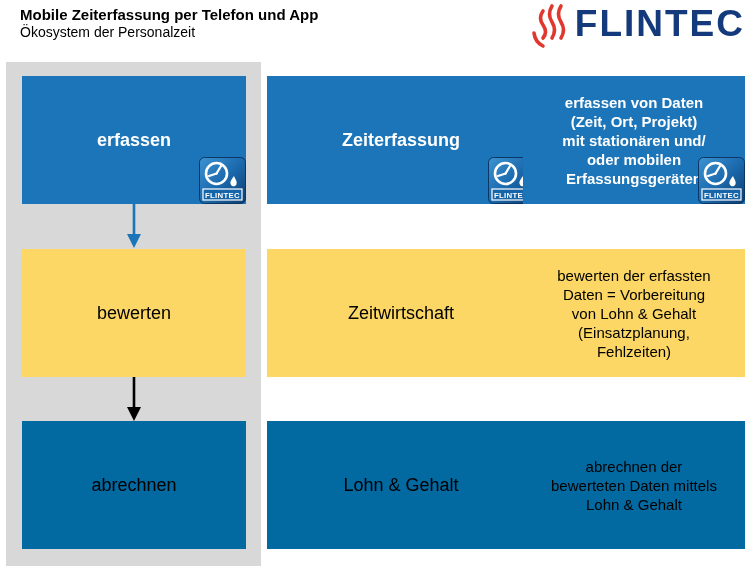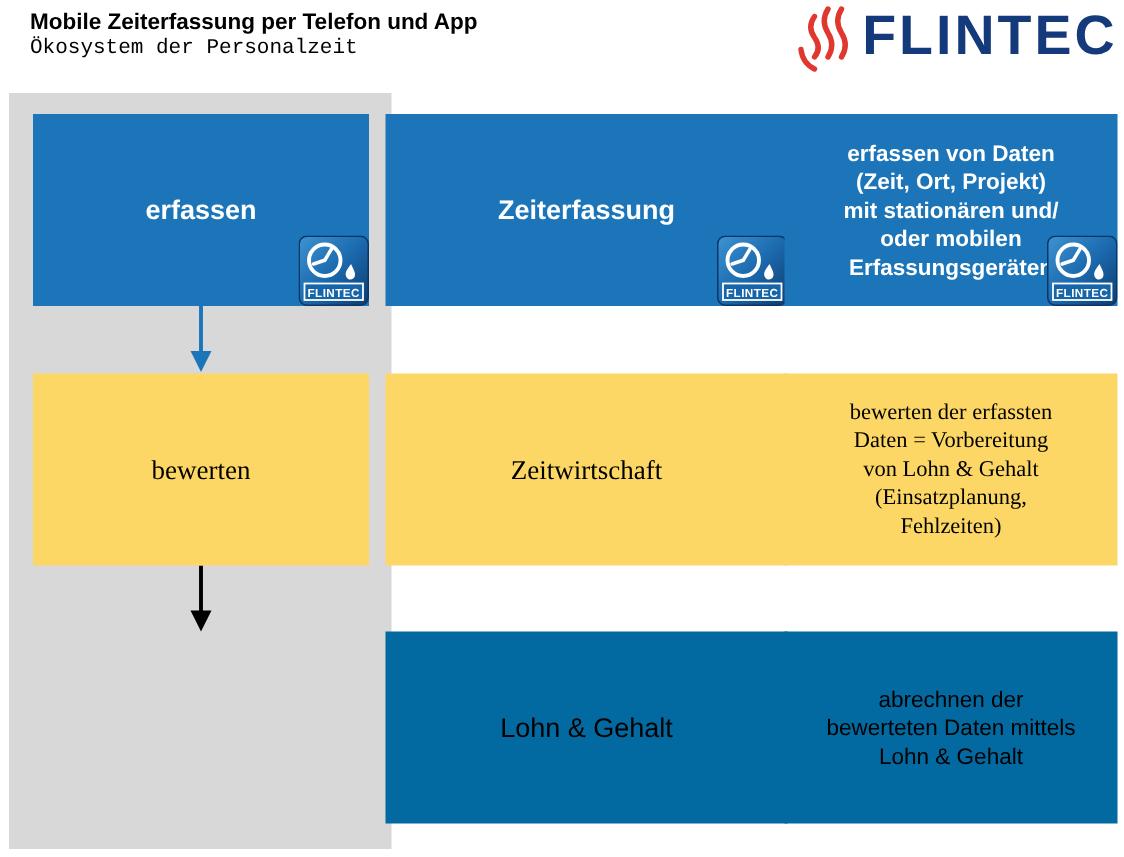--- a/index.html
+++ b/index.html
@@ -3,41 +3,41 @@
 <meta charset="utf-8">
 <style>
   html,body{margin:0;padding:0;background:#fff;}
   .stage{
     position:relative;width:749px;height:571px;background:#ffffff;
     font-family:"Liberation Sans", sans-serif;color:#000;overflow:hidden;
   }
   
   .titles{position:absolute;left:20px;top:6px;}
   .title{font-size:15px;font-weight:bold;line-height:18px;}
-  .subtitle{font-size:14px;line-height:17px;font-family:Liberation Mono, monospace;}
+  .subtitle{font-size:14px;line-height:17px;}
   .logo{position:absolute;top:2px;right:4px;display:flex;align-items:flex-start;}
   .logo-text{
     font-size:37px;font-weight:bold;color:#143A7C;letter-spacing:2px;
     line-height:44px;margin-left:3px;
   }
   
   .gray-panel{position:absolute;left:6px;top:62px;width:255px;height:504px;background:#D8D8D8;}
   
   .box{
     position:absolute;height:128px;display:flex;align-items:center;justify-content:center;
     text-align:center;box-sizing:border-box;
   }
   .col1{left:22px;width:224px;}
-  .col2{left:257px;width:268px;}
+  .col2{left:267px;width:268px;}
   .col3{left:523px;width:222px;}
   .row1{top:76px;}
   .row2{top:249px;}
   .row3{top:421px;}
   .blue{background:#1C75B8;color:#ffffff;}
-  .yellow{background:#FCD765;color:#000;font-family:Liberation Serif, serif;}
+  .yellow{background:#FCD765;color:#000;}
   .green{background:#0369a1;color:#000;}
   .step-label{font-size:18px;}
   .bold{font-weight:bold;}
   .desc{font-size:15px;line-height:19px;white-space:pre-line;padding:0 6px;}
   
   .badge{position:absolute;right:0;bottom:0;width:47px;height:47px;}
   .badge svg{display:block;}
   
   .arrow{position:absolute;left:125px;width:18px;height:45px;}
   .arrow1{top:204px;}
@@ -146,20 +146,23 @@
 von Lohn &amp; Gehalt
 (Einsatzplanung,
 Fehlzeiten)</span>
   </div>
 
   <svg class="arrow arrow2" viewBox="0 0 18 45">
     <line x1="9" y1="0" x2="9" y2="31" stroke="#000" stroke-width="2.6"></line>
     <polygon points="2,30 16,30 9,44" fill="#000"></polygon>
   </svg>
 
+  <div class="box green col1 row3">
+    <span class="step-label">abrechnen</span>
+  </div>
   <div class="box green col2 row3">
     <span class="step-label">Lohn &amp; Gehalt</span>
   </div>
   <div class="box green col3 row3">
     <span class="desc">abrechnen der
 bewerteten Daten mittels
 Lohn &amp; Gehalt</span>
   </div>
 
 </div>

